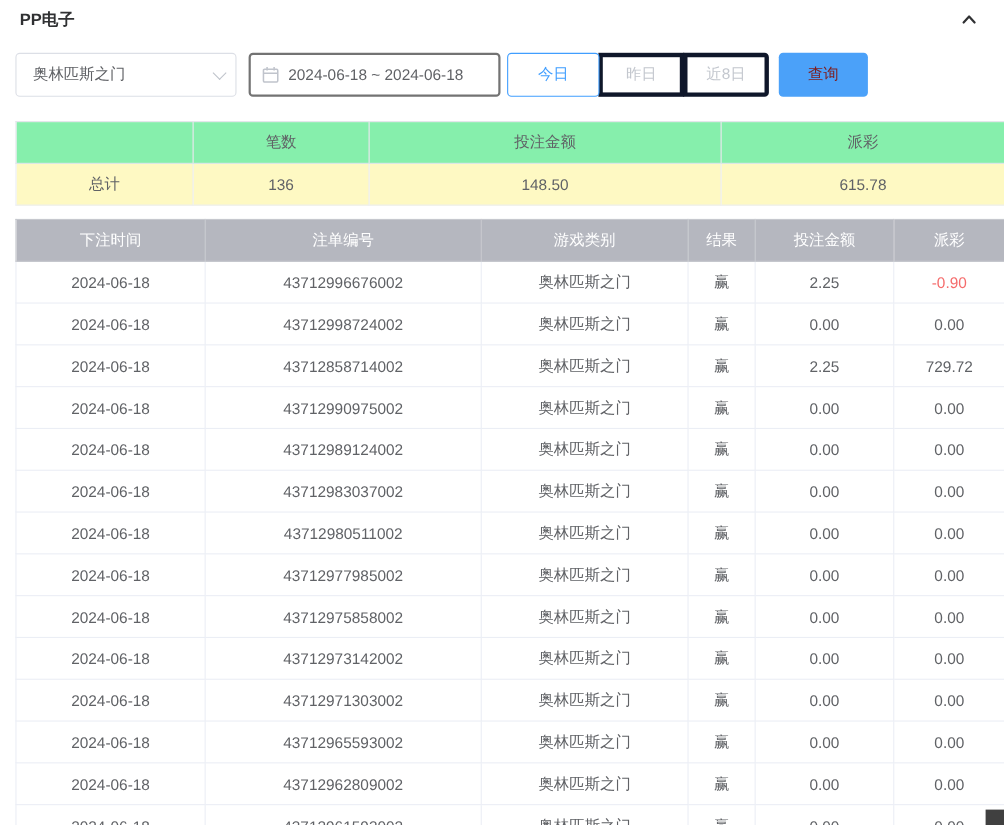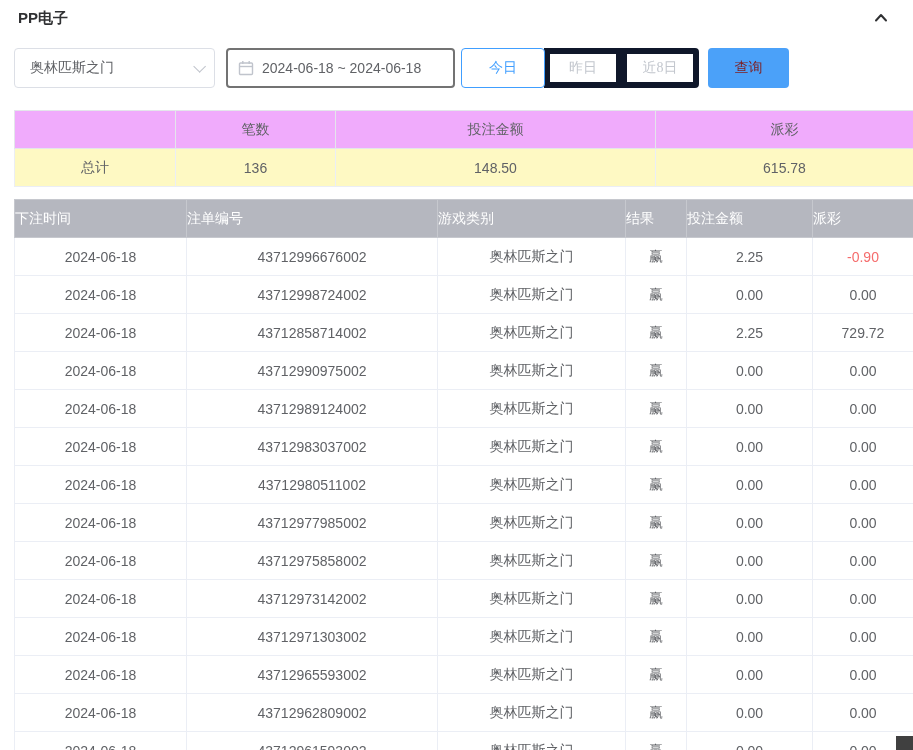--- a/index.html
+++ b/index.html
@@ -62,26 +62,26 @@
     display: flex;
     align-items: center;
     padding: 0 10px;
     font-size: 14px;
     color: #606266;
     margin-right: 6px;
     cursor: pointer;
     background: #fff;
   }
   .cal-icon { line-height: 0; margin-right: 8px; }
-  .btn-group { display: flex; align-items: flex-end; font-family: Liberation Serif, serif; }
+  .btn-group { display: flex; align-items: flex-end; }
   .qbtn {
     height: 40px;
     width: 78px;
     background: #fff;
-    border: 6px solid #0f172a;
+    border: 4px solid #0f172a;
     color: #c3c7ce;
     font-size: 14px;
     cursor: pointer;
     margin-left: -1px;
     font-family: inherit;
   }
   .qbtn:first-child { margin-left: 0; width: 84px; border-radius: 4px 0 0 4px; }
   .qbtn:last-child { border-radius: 0 4px 4px 0; }
   .qbtn.active {
     color: #409eff;
@@ -103,21 +103,21 @@
     font-family: inherit;
   }
   
   table { border-collapse: collapse; table-layout: fixed; }
   .summary-table {
     margin: 21px 0 0 14px;
     width: 899px;
     font-size: 14px;
   }
   .summary-table th {
-    background: #f0abfc;
+    background: #86efac;
     color: #606266;
     font-weight: normal;
     height: 38px;
     border: 1px solid #e4e6eb;
     text-align: center;
   }
   .summary-table td {
     height: 38px;
     color: #606266;
     border: 1px solid #ebeef5;
@@ -128,21 +128,21 @@
   .data-table {
     margin: 12px 0 0 14px;
     width: 899px;
     font-size: 14px;
   }
   .data-table th {
     background: #b5b7bf;
     color: #ffffff;
     font-weight: normal;
     height: 38px;
-    text-align: left;
+    text-align: center;
     border: 1px solid #c6c8ce;
   }
   .data-table td {
     height: 38px;
     color: #606266;
     text-align: center;
     border: 1px solid #ebeef5;
     background: #fff;
     overflow: hidden;
     white-space: nowrap;

